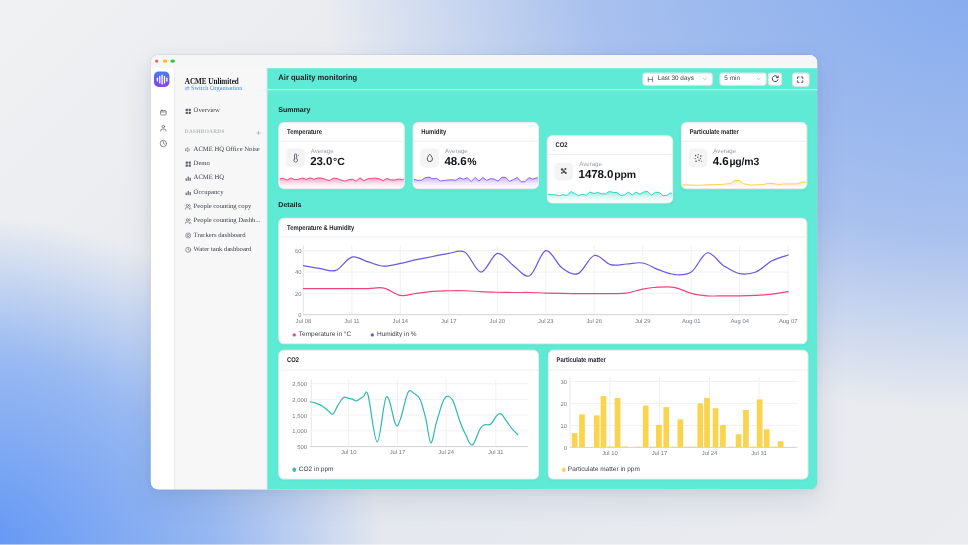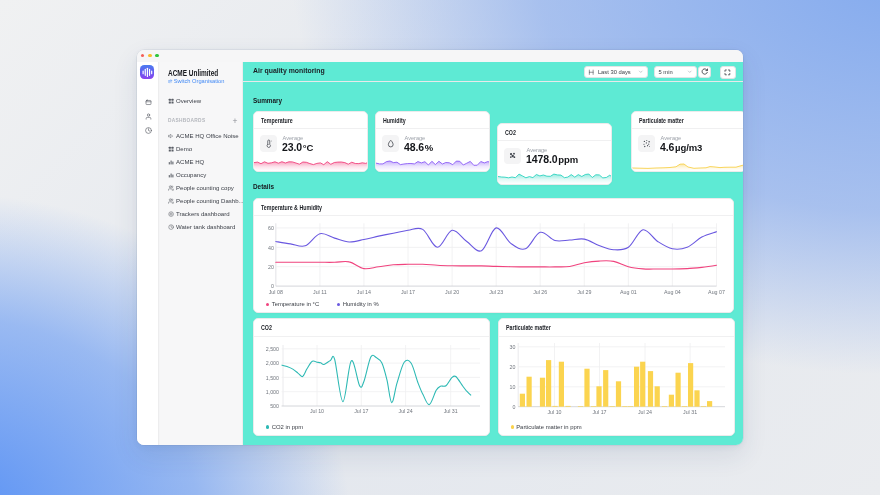--- a/index.html
+++ b/index.html
@@ -10,21 +10,21 @@
     radial-gradient(ellipse 560px 460px at -6% 106%, rgba(85,143,245,1) 0%, rgba(100,152,243,.6) 45%, rgba(140,175,240,0) 72%),
     linear-gradient(135deg,#f0f1f2 0%,#e3e7ee 50%,#eaecef 100%);
   position:relative;
 }
 .win{position:absolute;left:137px;top:50px;width:606px;height:395px;background:#f5f5f6;border-radius:7px;overflow:hidden;box-shadow:0 10px 26px rgba(40,60,110,.11),0 2px 6px rgba(40,60,110,.06),0 0 0 0.5px rgba(90,100,130,.15);}
 .topbar{position:absolute;left:0;top:0;width:100%;height:12px;background:#f6f6f7;}
 .dot{position:absolute;top:3.7px;width:3.6px;height:3.6px;border-radius:50%;}
 .rail{position:absolute;left:0;top:12px;width:22px;bottom:0;background:#fff;border-right:1px solid #ededee;}
 .logo{position:absolute;left:2.6px;top:2.5px;width:14.8px;height:14.8px;border-radius:4.2px;background:linear-gradient(180deg,#4a7cf0 0%,#6a55f0 60%,#8b45ee 100%);}
 .railic{position:absolute;left:7.5px;color:#5a5e66;}
-.side{position:absolute;left:23px;top:12px;width:83px;bottom:0;background:#f7f7f8;border-right:1px solid #ececee;}
+.side{position:absolute;left:23px;top:12px;width:83px;bottom:0;background:#f7f7f8;border-right:1px solid #ececee;font-family:Liberation Serif, serif;}
 .orgname{position:absolute;left:8px;top:6.6px;font-size:8.2px;font-weight:bold;color:#16181d;transform:scaleX(.79);transform-origin:left center;white-space:nowrap;}
 .switch{position:absolute;left:8px;top:16px;font-size:6px;color:#4189f5;transform:scaleX(.95);transform-origin:left center;white-space:nowrap;}
 .item{position:absolute;left:8px;height:10px;display:flex;align-items:center;font-size:6.05px;color:#3b3f47;white-space:nowrap;}
 .item svg{margin-right:1.8px;flex:0 0 auto;}
 .dashlbl{position:absolute;left:8px;top:55.8px;font-size:4.8px;color:#b4b7bd;letter-spacing:.3px;font-weight:bold;}
 .plus{position:absolute;right:4.5px;top:53.6px;font-size:8.5px;color:#8d9097;font-weight:400;}
 .main{position:absolute;left:106px;top:12px;right:0;bottom:0;background:#5eead4;}
 .mhead{position:absolute;left:0;top:0;width:100%;height:20px;border-bottom:1px solid #e9e9ea;}
 .mtitle{position:absolute;left:10px;top:4.2px;font-size:7.2px;font-weight:bold;color:#1b1e24;transform:scaleX(.96);transform-origin:left center;white-space:nowrap;}
 .ctrl{position:absolute;background:#fff;border:1px solid #e3e3e5;border-radius:3px;display:flex;align-items:center;color:#3a3e45;font-size:5.8px;}
@@ -237,21 +237,21 @@
               <linearGradient id="gSPARK_C" x1="0" y1="0" x2="0" y2="1">
                 <stop offset="0" stop-color="#2dd4bf" stop-opacity=".5"></stop>
                 <stop offset=".55" stop-color="#2dd4bf" stop-opacity=".14"></stop>
                 <stop offset="1" stop-color="#2dd4bf" stop-opacity="0"></stop>
               </linearGradient>
             </defs>
         <path d="M0.0,6.5L3.5,7.0L7.0,7.2L10.5,7.8L14.0,7.0L17.5,7.7L21.0,4.1L24.4,5.9L27.9,7.8L31.4,6.6L34.9,7.6L38.4,4.5L41.9,5.9L45.4,5.0L48.9,6.2L52.4,6.3L55.9,4.1L59.4,4.9L62.9,5.1L66.4,7.7L69.8,7.1L73.3,4.6L76.8,7.2L80.3,4.6L83.8,6.5L87.3,4.5L90.8,4.0L94.3,7.5L97.8,4.8L101.3,4.9L104.8,7.9L108.3,7.5L111.8,5.2L115.2,7.8L115.3,14L0,14Z" fill="url(#gSPARK_C)"></path>
         <path d="M0.0,6.5L3.5,7.0L7.0,7.2L10.5,7.8L14.0,7.0L17.5,7.7L21.0,4.1L24.4,5.9L27.9,7.8L31.4,6.6L34.9,7.6L38.4,4.5L41.9,5.9L45.4,5.0L48.9,6.2L52.4,6.3L55.9,4.1L59.4,4.9L62.9,5.1L66.4,7.7L69.8,7.1L73.3,4.6L76.8,7.2L80.3,4.6L83.8,6.5L87.3,4.5L90.8,4.0L94.3,7.5L97.8,4.8L101.3,4.9L104.8,7.9L108.3,7.5L111.8,5.2L115.2,7.8" fill="none" stroke="#2dd4bf" stroke-width="0.9"></path>
       </svg></div>
     </div>
-    <div class="card" style="left:388px;top:48.6px;width:115.2px;height:61.5px;">
+    <div class="card" style="left:376.0px;top:48.6px;width:115.2px;height:61.5px;">
       <div class="ctitle">Particulate matter</div>
       <div class="chr"></div>
       <div class="ibox" style="display:flex;align-items:center;justify-content:center;">
           <svg width="9.5" height="9.5" viewBox="0 0 24 24" fill="#42464e">
             <circle cx="6" cy="6" r="1.6"></circle>
             <circle cx="12" cy="4" r="1.3"></circle>
             <circle cx="18" cy="7" r="1.8"></circle>
             <circle cx="5" cy="13" r="1.3"></circle>
             <circle cx="11" cy="10" r="1.5"></circle>
             <circle cx="17" cy="13" r="1.4"></circle>

